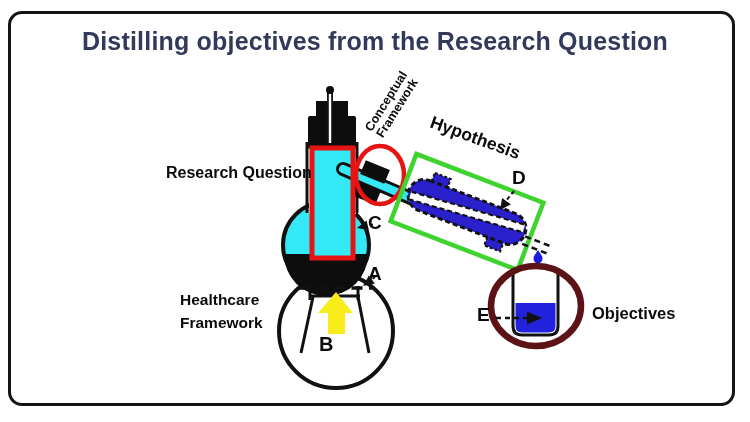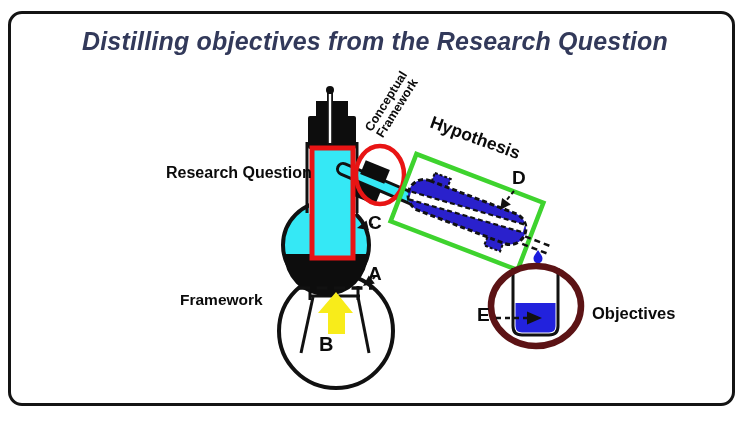--- a/index.html
+++ b/index.html
@@ -37,21 +37,21 @@
   .marker-b{left:319px;top:333px;font-size:20px;}
   .marker-c{left:368px;top:212px;font-size:19px;}
   .marker-d{left:512px;top:167px;font-size:19px;}
   .marker-e{left:477px;top:304px;font-size:19px;}
 </style>
 </head>
 <body>
 
 <div class="frame"></div>
 
-<div class="title" style="color: rgb(50, 57, 90); font-style: italic;">Distilling objectives from the Research Question</div>
+<div class="title" style="color: rgb(50, 57, 90);">Distilling objectives from the Research Question</div>
 
 <svg class="diagram" width="750" height="422" viewBox="0 0 750 422">
 
   <circle cx="336" cy="331" r="57" fill="#ffffff" stroke="#111111" stroke-width="4"></circle>
 
   <line x1="311" y1="296" x2="360" y2="296" stroke="#111" stroke-width="3"></line>
   <line x1="310" y1="286" x2="310" y2="300" stroke="#111" stroke-width="3"></line>
   <line x1="358" y1="286" x2="358" y2="300" stroke="#111" stroke-width="3"></line>
   <line x1="313" y1="297" x2="301" y2="353" stroke="#111" stroke-width="3"></line>
   <line x1="358" y1="297" x2="369" y2="353" stroke="#111" stroke-width="3"></line>
@@ -121,20 +121,21 @@
 <div class="lbl lbl-research">Research Question</div>
 
 <div class="lbl lbl-conceptual">
   <span style="display:block">Conceptual</span>
   <span style="display:block">Framework</span>
 </div>
 
 <div class="lbl lbl-hypothesis">Hypothesis</div>
 
 <div class="lbl lbl-situation">
+  <span style="display:block">Healthcare</span>
   <span style="display:block">Framework</span>
 </div>
 
 <div class="lbl lbl-objectives">Objectives</div>
 
 <div class="marker marker-a">A</div>
 <div class="marker marker-b">B</div>
 <div class="marker marker-c">C</div>
 <div class="marker marker-d">D</div>
 <div class="marker marker-e">E</div>

